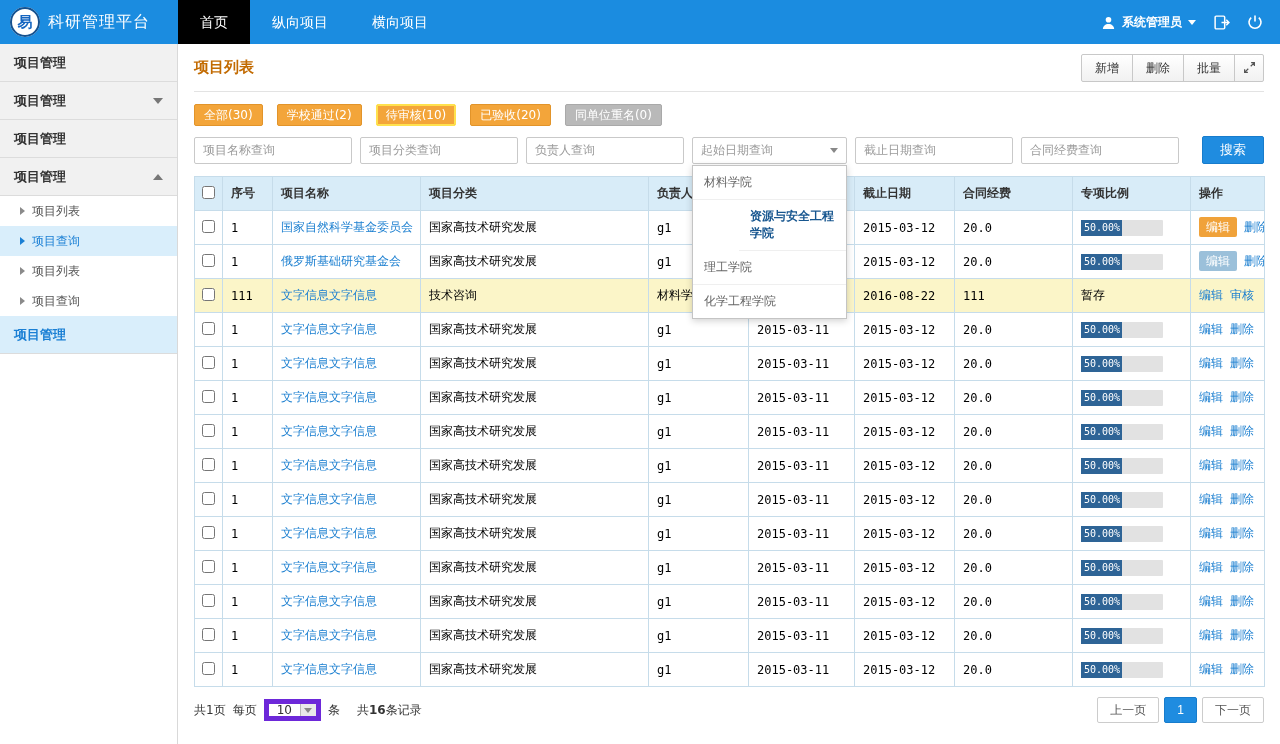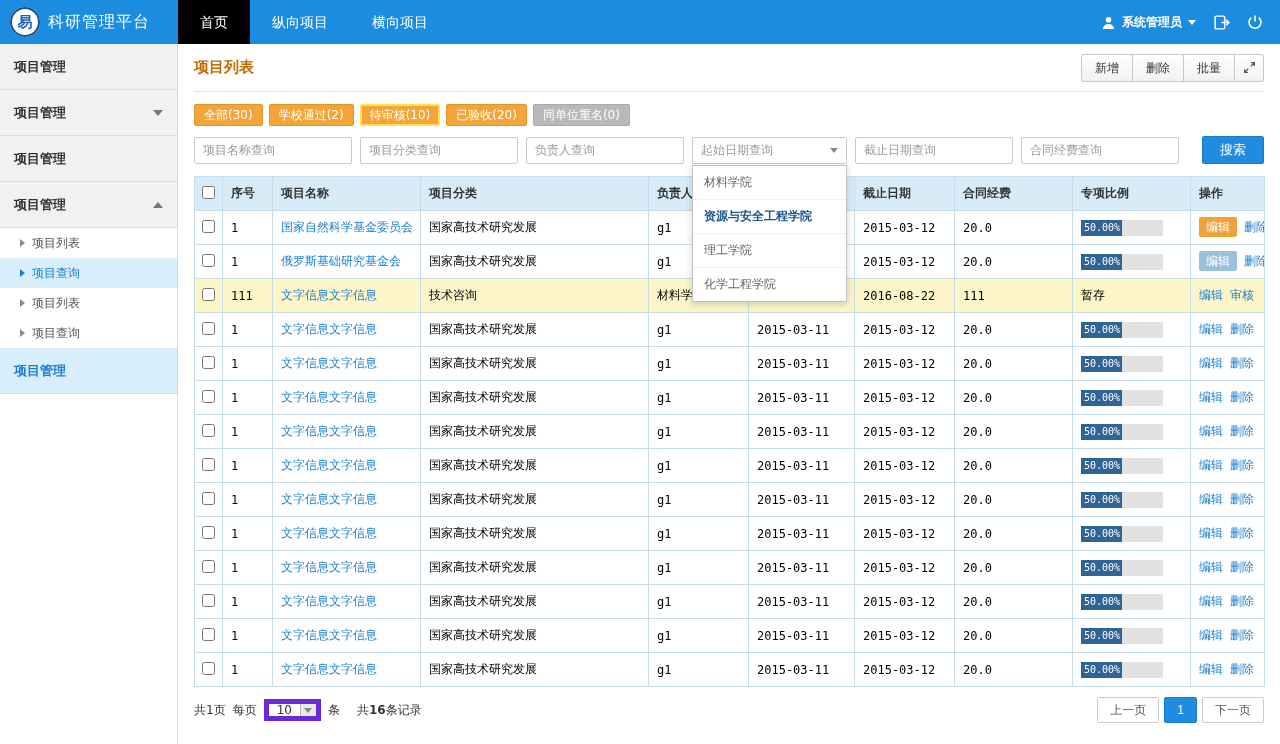--- a/index.html
+++ b/index.html
@@ -17,21 +17,21 @@
   .top-nav .tab { padding:0 22px; line-height:44px; font-size:14px; cursor:pointer; }
   .top-nav .tab.active { background:#000000; }
   .top-right { margin-left:auto; display:flex; align-items:center; gap:16px; padding-right:16px; }
   .user { display:flex; align-items:center; gap:6px; font-size:12px; cursor:pointer;font-weight:bold; }
   .caret-w { width:0; height:0; border-left:4px solid transparent; border-right:4px solid transparent; border-top:5px solid #fff; }
   .tb-icon { width:18px; height:18px; cursor:pointer; display:flex; align-items:center; justify-content:center; }
 
   
   .layout { display:flex; height:700px; }
   .sidebar { width:178px; flex:0 0 178px; background:#fff; border-right:1px solid #d9d9d9; }
-  .side-group { height:46px; display:flex; align-items:center; justify-content:space-between; padding:0 14px;
+  .side-group { height:38px; display:flex; align-items:center; justify-content:space-between; padding:0 14px;
                 background:#f1f1f1; border-bottom:1px solid #dcdcdc; font-size:13px; font-weight:bold; color:#333; cursor:pointer; }
   .side-group.hl { background:#d9eefb; color:#1a7fd4; }
   .chev { width:0; height:0; border-left:5px solid transparent; border-right:5px solid transparent; }
   .chev.down { border-top:6px solid #777; }
   .chev.up { border-bottom:6px solid #777; }
   .side-sub { height:30px; display:flex; align-items:center; padding:0 0 0 20px; background:#fff; font-size:12px; color:#555; cursor:pointer; }
   .side-sub .tri { width:0; height:0; border-top:4px solid transparent; border-bottom:4px solid transparent; border-left:5px solid #8a8a8a; margin-right:7px; }
   .side-sub.sel { background:#d9eefb; color:#1a7fd4; }
   .side-sub.sel .tri { border-left-color:#1a7fd4; }
 
@@ -39,37 +39,37 @@
   .main { flex:1; padding:0 16px; position:relative; overflow:hidden; }
   .page-head { height:48px; display:flex; align-items:center; justify-content:space-between; border-bottom:1px solid #e3e3e3; }
   .page-title { color:#c26a00; font-size:15px; font-weight:bold; }
   .btn-group { display:flex; }
   .btn-group .gbtn { font-size:12px; color:#333; padding:5px 13px; border:1px solid #c8c8c8; background:linear-gradient(#ffffff,#f1f1f1);
                      margin-left:-1px; cursor:pointer; height:28px; }
   .btn-group .gbtn:first-child { border-radius:2px 0 0 2px; margin-left:0; }
   .btn-group .gbtn:last-child { border-radius:0 2px 2px 0; }
   .btn-group .icon-btn { width:30px; padding:4px 0; display:flex; align-items:center; justify-content:center; }
 
-  .filter-tabs { display:flex; gap:6px; margin-top:12px; }
+  .filter-tabs { display:flex; gap:14px; margin-top:12px; }
   .ftab { font-size:12px; color:#fff; padding:3px 9px; border-radius:2px; border:1px solid transparent; cursor:pointer; line-height:14px; }
   .ftab.orange { background:#f3a53a; border-color:#e2942a; }
   .ftab.orange-active { background:#f3a53a; border-color:#ffe14d; box-shadow:0 0 0 1px #ffe14d inset; }
   .ftab.gray { background:#b9b9b9; border-color:#a9a9a9; }
 
   .filter-row { display:flex; align-items:center; gap:8px; margin-top:10px; }
   .query { height:27px; border:1px solid #c9c9c9; border-radius:2px; padding:0 8px; font-size:12px; color:#333; width:158px; background:#fff; }
   .query::placeholder { color:#9a9a9a; }
   .select-box { position:relative; width:155px; height:27px; border:1px solid #c9c9c9; border-radius:2px; background:#fff;
                 display:flex; align-items:center; justify-content:space-between; padding:0 8px; font-size:12px; color:#9a9a9a; cursor:pointer; }
   .caret-g { width:0; height:0; border-left:4px solid transparent; border-right:4px solid transparent; border-top:5px solid #888; }
   .dropdown-panel { position:absolute; top:27px; left:-1px; width:155px; background:#fff; border:1px solid #c4c4c4;
                     box-shadow:0 2px 7px rgba(0,0,0,0.18); z-index:40; }
   .dropdown-item { padding:8px 11px; font-size:12px; color:#666; border-bottom:1px solid #efefef; cursor:pointer; background:#fff; }
   .dropdown-item:last-child { border-bottom:none; }
-  .dropdown-item.selected { color:#17568f; font-weight:bold; }
+  .dropdown-item.selected { color:#17568f; font-weight:bold;margin-left:46px; }
   .search-btn { margin-left:auto; background:#1f8ce0; border:1px solid #177ccc; color:#fff; font-size:13px; height:28px;
                 padding:0 17px; border-radius:2px; cursor:pointer; }
 
   
   table.grid { width:100%; border-collapse:collapse; table-layout:fixed; margin-top:12px; }
   .grid th, .grid td { border:1px solid #c6dcea; font-size:12px; padding:0 8px; height:34px; overflow:hidden; white-space:nowrap; text-align:left; }
   .grid thead th { background:#d8ecf8; color:#333; font-weight:bold; }
   .grid td.cb, .grid th.cb { text-align:center; padding:0; }
   .grid input[type="checkbox"] { width:13px; height:13px; margin:0; }
   .num { font-family:"DejaVu Sans Mono","Liberation Mono",monospace; }

